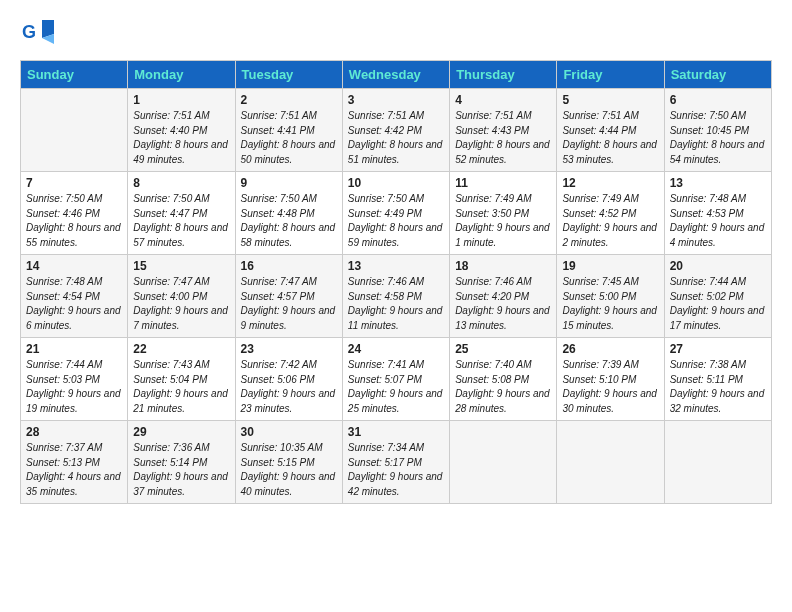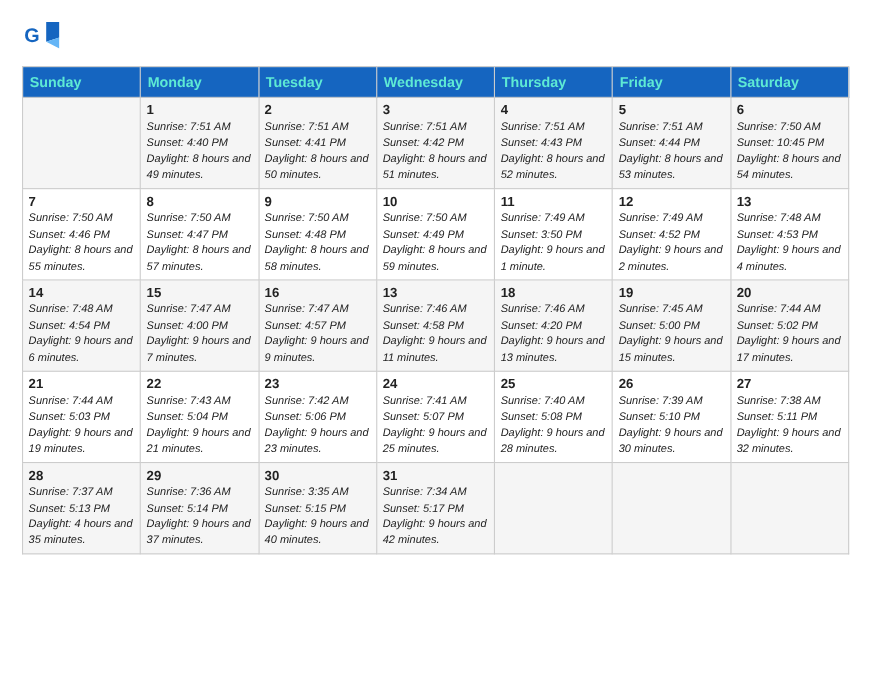--- a/index.html
+++ b/index.html
@@ -365,21 +365,21 @@
             <span class="day-num">29</span>
         <div class="day-detail">
           <span>Sunrise: 7:36 AM</span><br>
           <span>Sunset: 5:14 PM</span><br>
           <span>Daylight: 9 hours and 37 minutes.</span>
         </div>
           </td>
           <td>
             <span class="day-num">30</span>
         <div class="day-detail">
-          <span>Sunrise: 3:35 AM</span><br>
+          <span>Sunrise: 10:35 AM</span><br>
           <span>Sunset: 5:15 PM</span><br>
           <span>Daylight: 9 hours and 40 minutes.</span>
         </div>
           </td>
           <td>
             <span class="day-num">31</span>
         <div class="day-detail">
           <span>Sunrise: 7:34 AM</span><br>
           <span>Sunset: 5:17 PM</span><br>
           <span>Daylight: 9 hours and 42 minutes.</span>

